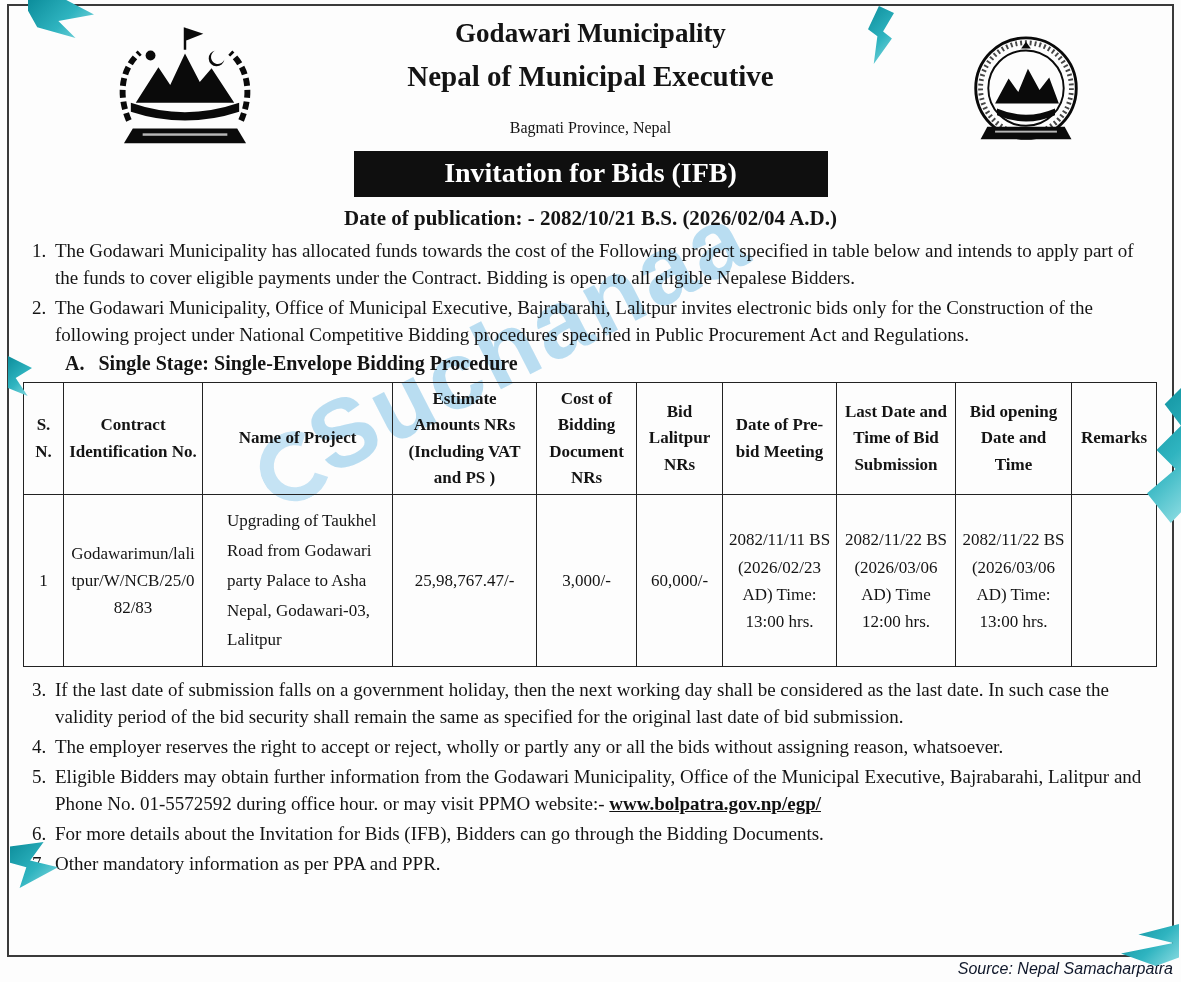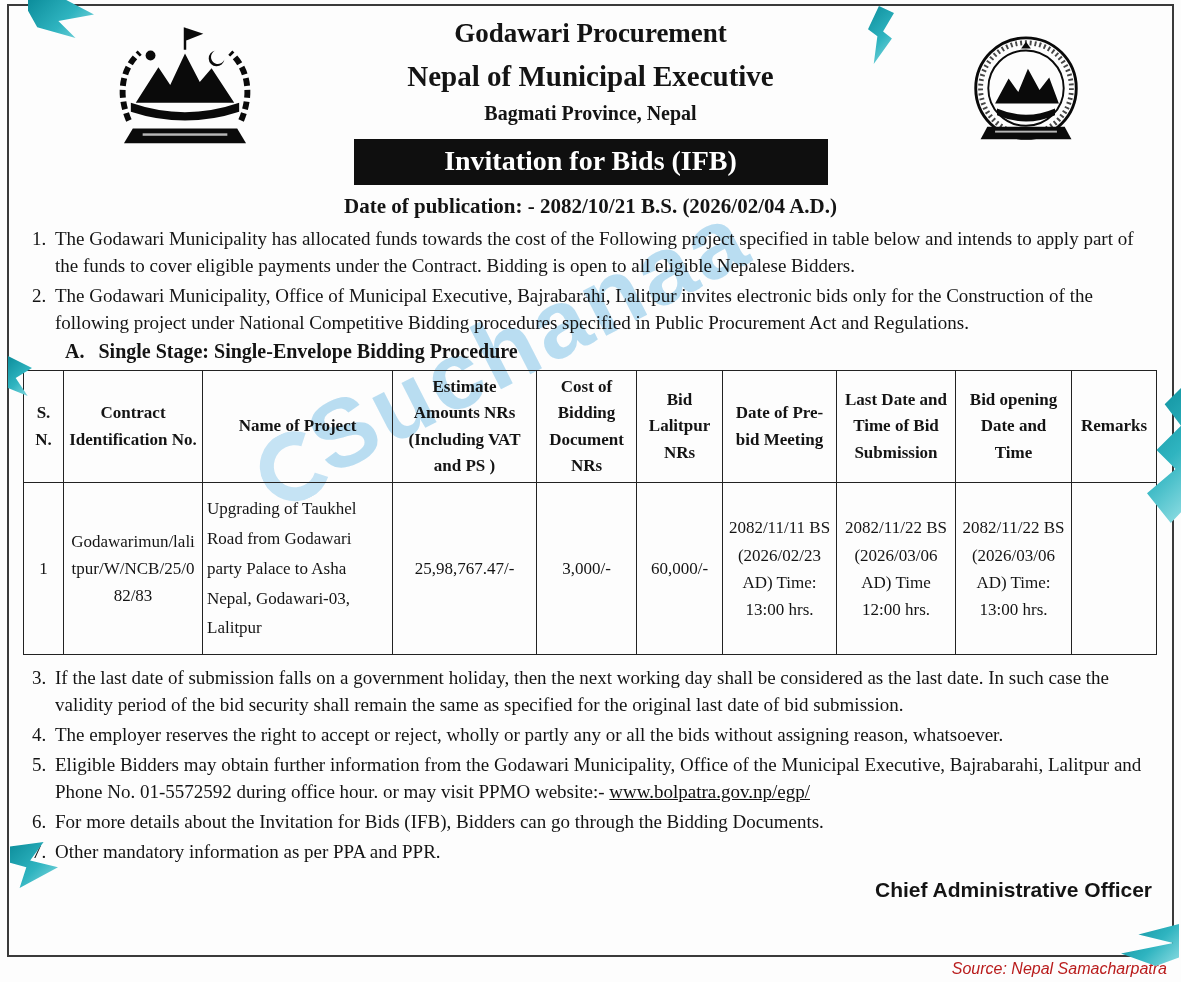--- a/index.html
+++ b/index.html
@@ -19,65 +19,65 @@
     padding:6px 14px 4px 14px;
   }
 
   
   .masthead { text-align:center; position:relative; }
   .emblem-left { position:absolute; left:86px; top:8px; width:152px; height:128px; }
   .seal-right  { position:absolute; right:74px; top:16px; width:116px; height:116px; }
   .muni-name   { font-size:27px; font-weight:bold; margin-top:6px; }
   .office-name { font-size:29px; font-weight:bold; margin-top:11px; }
   .addr-line   { font-size:20px; font-weight:bold; margin-top:11px; }
-  .prov-line   { font-size:20px; font-weight:bold; margin-top:9px; }
+  .prov-line   { font-size:16px; font-weight:normal; margin-top:26px; }
 
   .banner {
     margin:14px auto 0 auto;
     width:474px; background:#0f0f0f; color:#ffffff;
     font-size:28px; font-weight:bold; text-align:center;
     padding:6px 0 8px 0;
   }
 
   .pub-date { text-align:center; font-size:21px; font-weight:bold; margin-top:9px; }
 
   
   .notes { margin-top:7px; }
   .note { display:flex; font-size:19px; line-height:1.42; margin-bottom:3px; }
   .note-num { flex:0 0 32px; padding-left:9px; }
   .note-text { flex:1; padding-right:4px; }
-  .link { font-weight:normal; text-decoration:underline; color:#111; cursor:pointer; }
+  .link { font-weight:bold; text-decoration:underline; color:#111; cursor:pointer; }
 
   .proc-heading { font-size:20px; font-weight:bold; margin:3px 0 7px 42px; }
   .proc-heading .lbl { margin-right:14px; }
 
   
   table.bid-table {
     border-collapse:collapse; table-layout:fixed;
     width:1133px; margin-top:2px;
     font-size:17px;
   }
   .bid-table th, .bid-table td {
     border:1.5px solid #222;
     text-align:center; vertical-align:middle;
     padding:3px 5px;
     background:transparent;
   }
   .bid-table th { font-weight:bold; height:106px; line-height:1.55; }
   .bid-table td { height:172px; line-height:1.6; }
-  .bid-table td.cell-project { text-align:left; padding-left:4px; line-height:1.75;margin-left:32px; }
+  .bid-table td.cell-project { text-align:left; padding-left:24px; line-height:1.75;margin-left:32px; }
   .bid-table td.cell-contract { overflow-wrap:anywhere; }
 
   
   .signature { text-align:right; font-family:"Liberation Sans", sans-serif;
                font-size:21px; font-weight:bold; margin-top:12px; padding-right:6px; }
   .source-line {
-    position:absolute; right:14px; top:960px;
+    position:absolute; right:8px; top:960px;
     font-family:"Liberation Sans", sans-serif;
-    font-style:italic; font-size:16px; color:#b91c1c;
+    font-style:italic; font-size:16px; color:#0f172a;
   }
 
   
   .watermark {
     position:absolute; left:260px; top:420px; z-index:-1;
     transform:rotate(-27deg); transform-origin:left center;
     font-size:96px; font-weight:bold; letter-spacing:3px;
     color:rgba(130,195,232,0.55);
     font-family:"Liberation Sans", sans-serif;
     white-space:nowrap;
@@ -139,21 +139,21 @@
       <circle cx="60" cy="56" r="52" fill="none" stroke="#0a0a0a" stroke-width="3"></circle>
       <circle cx="60" cy="56" r="47" fill="none" stroke="#0a0a0a" stroke-width="5" stroke-dasharray="2 3" opacity="0.75"></circle>
       <circle cx="60" cy="56" r="39" fill="none" stroke="#0a0a0a" stroke-width="2"></circle>
       <path d="M60 8 l5 7 h-10 z" fill="#0a0a0a"></path>
       <path d="M28 72 L42 46 L52 60 L62 36 L74 58 L84 45 L94 72 Z" fill="#0a0a0a"></path>
       <path d="M30 77 Q60 90 90 77 L90 84 Q60 97 30 84 Z" fill="#0a0a0a"></path>
       <path d="M20 96 L100 96 L107 109 L13 109 Z" fill="#0a0a0a"></path>
       <rect x="28" y="100" width="64" height="2" fill="#ffffff" opacity="0.7"></rect>
     </svg>
 
-    <div class="muni-name">Godawari Procurement</div>
+    <div class="muni-name">Godawari Municipality</div>
     <div class="office-name">Nepal of Municipal Executive</div>
     <div class="prov-line">Bagmati Province, Nepal</div>
 
     <div class="banner">Invitation for Bids (IFB)</div>
 
     <div class="pub-date">Date of publication: - 2082/10/21 B.S. (2026/02/04 A.D.)</div>
   </div>
 
   <div class="notes">
     <div class="note">
@@ -229,16 +229,15 @@
     <div class="note">
       <span class="note-num">6.</span>
       <span class="note-text">For more details about the Invitation for Bids (IFB), Bidders can go through the Bidding Documents.</span>
     </div>
     <div class="note">
       <span class="note-num">7.</span>
       <span class="note-text">Other mandatory information as per PPA and PPR.</span>
     </div>
   </div>
 
-  <div class="signature">Chief Administrative Officer</div>
 </div>
 
 <div class="source-line">Source: Nepal Samacharpatra</div>
 
 </body></html>

